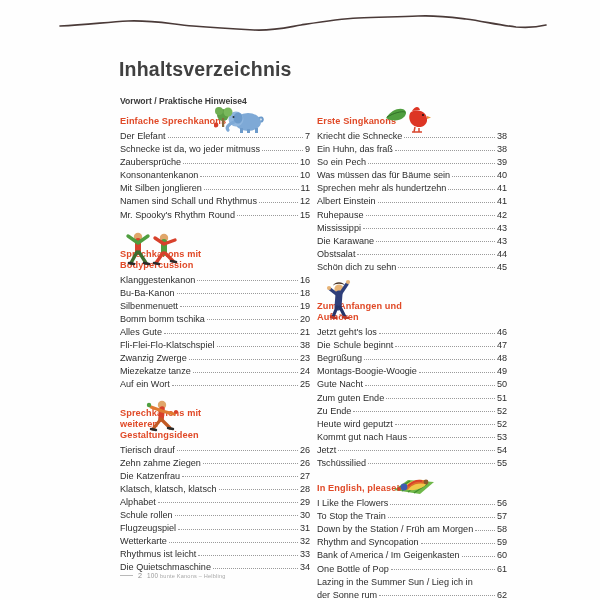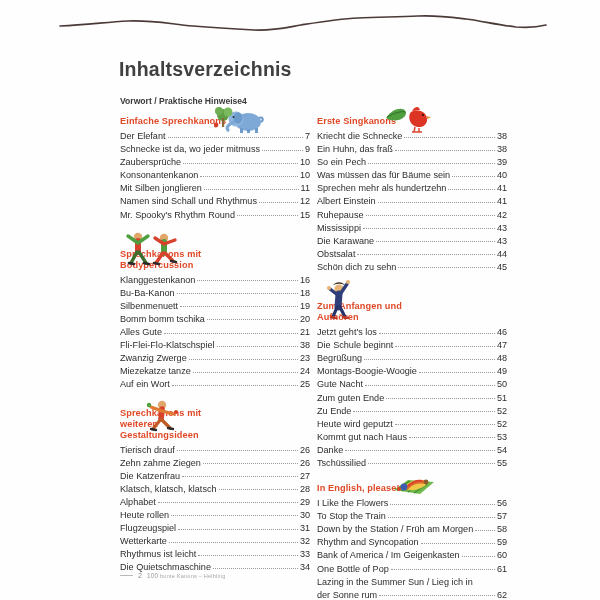--- a/index.html
+++ b/index.html
@@ -317,21 +317,21 @@
           <span class="t">Klatsch, klatsch, klatsch</span>
           <span class="lead"></span>
           <span class="p">28</span>
         </div>
         <div class="entry">
           <span class="t">Alphabet</span>
           <span class="lead"></span>
           <span class="p">29</span>
         </div>
         <div class="entry">
-          <span class="t">Heute rollen</span>
+          <span class="t">Schule rollen</span>
           <span class="lead"></span>
           <span class="p">30</span>
         </div>
         <div class="entry">
           <span class="t">Flugzeugspiel</span>
           <span class="lead"></span>
           <span class="p">31</span>
         </div>
         <div class="entry">
           <span class="t">Wetterkarte</span>
@@ -476,21 +476,21 @@
           <span class="t">Heute wird geputzt</span>
           <span class="lead"></span>
           <span class="p">52</span>
         </div>
         <div class="entry">
           <span class="t">Kommt gut nach Haus</span>
           <span class="lead"></span>
           <span class="p">53</span>
         </div>
         <div class="entry">
-          <span class="t">Danke</span>
+          <span class="t">Jetzt</span>
           <span class="lead"></span>
           <span class="p">54</span>
         </div>
         <div class="entry">
           <span class="t">Tschüssilied</span>
           <span class="lead"></span>
           <span class="p">55</span>
         </div>
       </div>
       <div class="section">

